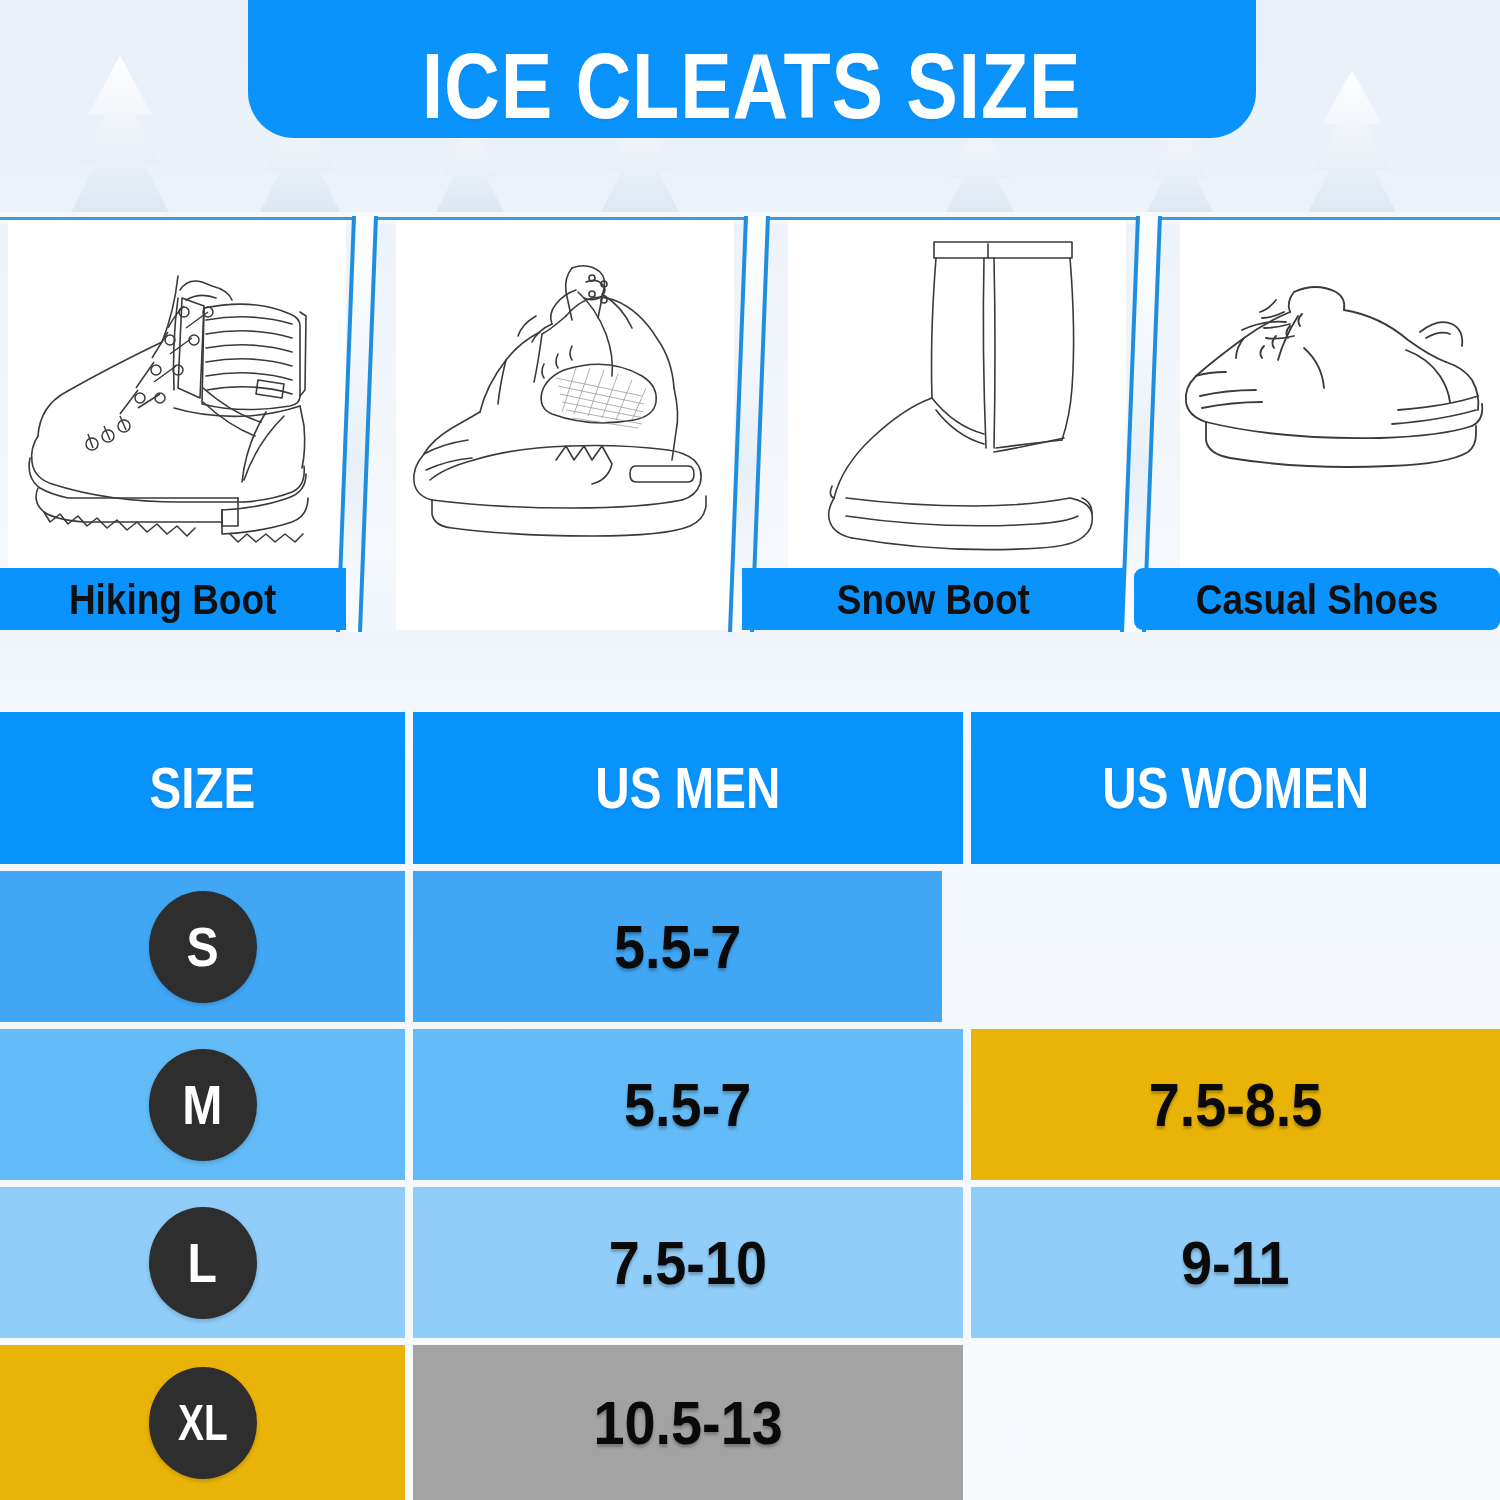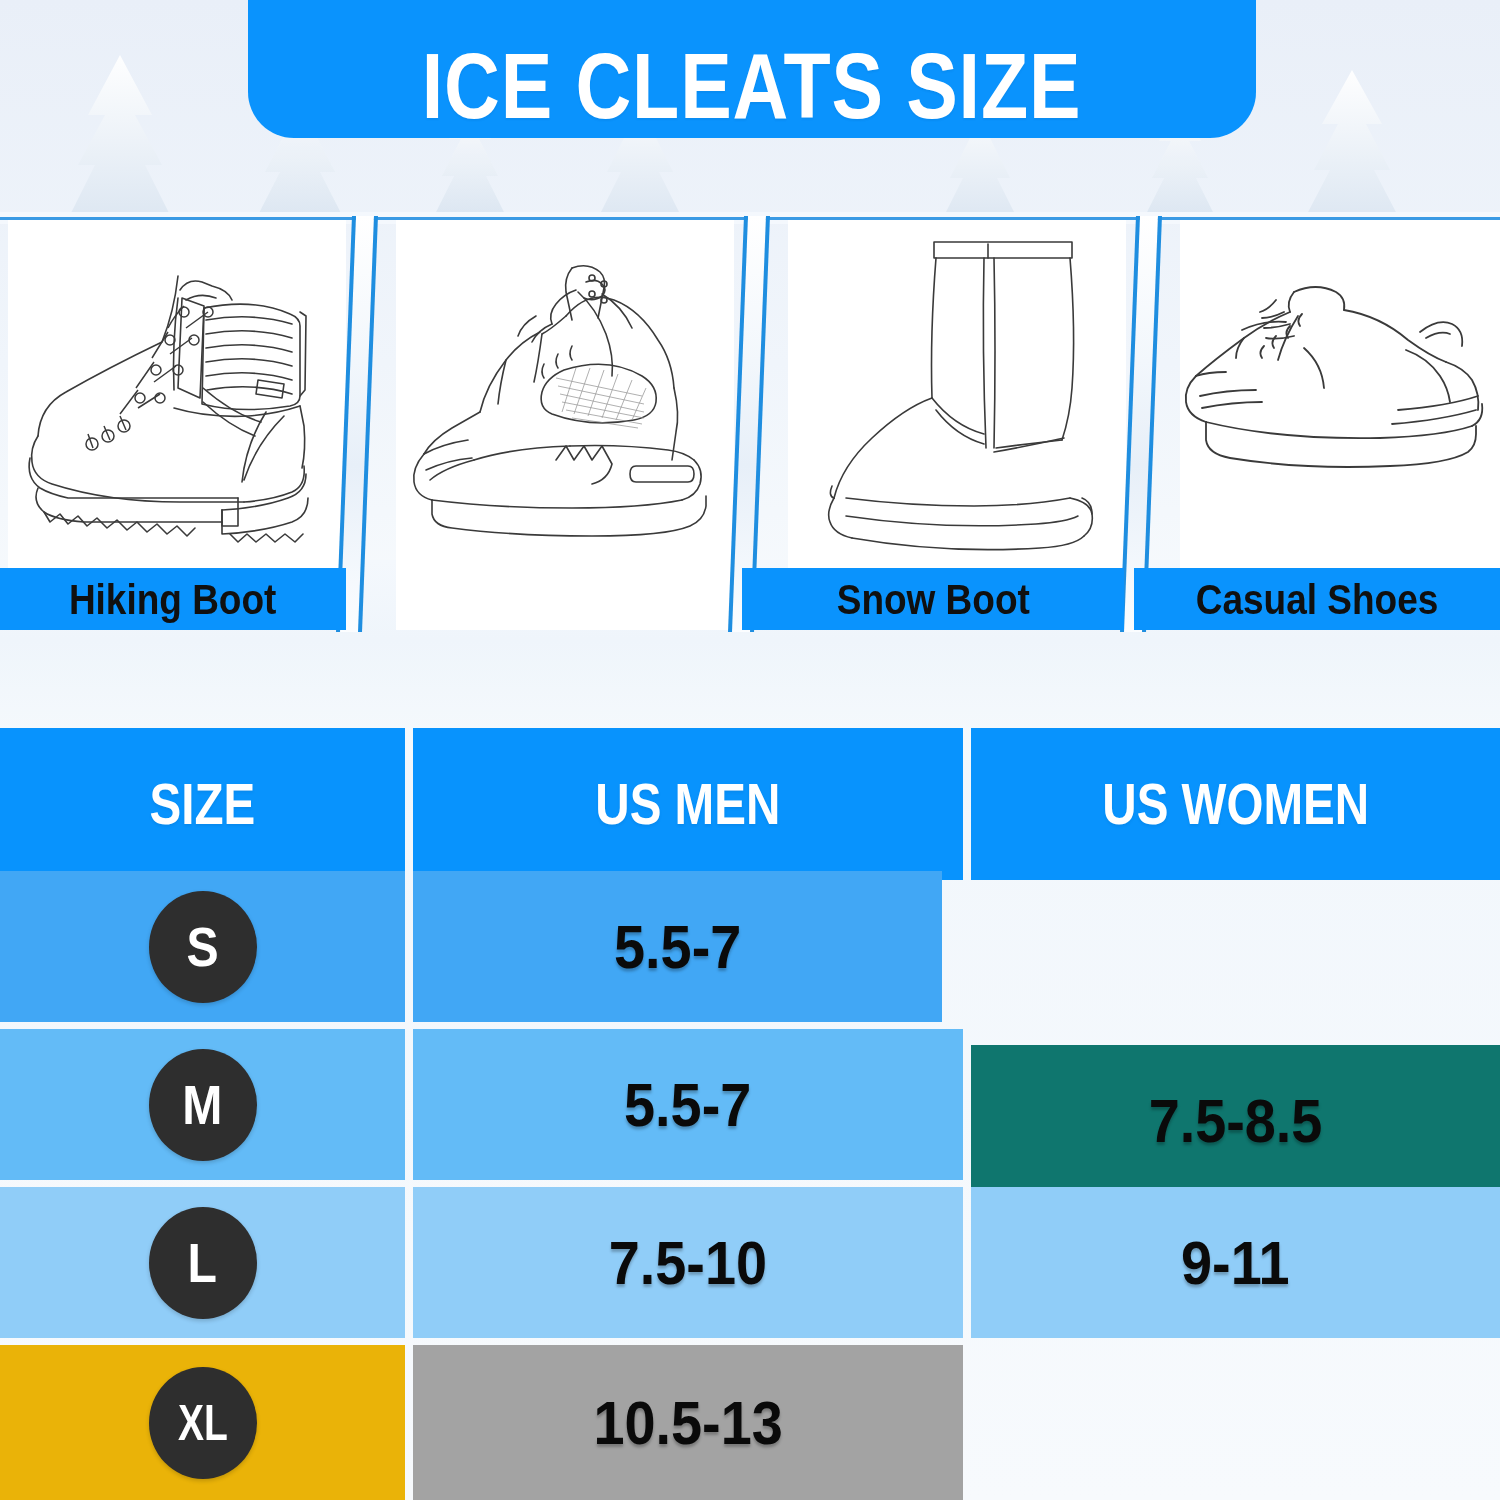--- a/index.html
+++ b/index.html
@@ -84,21 +84,21 @@
     color:#101010;
     font-size:43px;
     font-weight:bold;
     transform:scaleX(0.86);
     white-space:nowrap;
     line-height:1;
   }
   .l1{left:0px;width:346px;}
   .l2{left:352px;width:382px;}
   .l3{left:742px;width:382px;}
-  .l4{left:1134px;width:366px;}
+  .l4{left:1134px;width:366px;border-radius:9px;}
 
   
   .table{position:absolute;left:0;top:712px;width:1500px;height:788px;z-index:6;}
   .trow{position:absolute;left:0;width:1500px;display:flex;}
   .tcell{
     position:relative;
     box-sizing:border-box;
     display:flex;align-items:center;justify-content:center;
   }
   .c-size{width:405px;}
@@ -323,21 +323,21 @@
     <div class="label-cell l3">
       <span>Snow Boot</span>
     </div>
     <div class="label-cell l4">
       <span>Casual Shoes</span>
     </div>
   </div>
 
   <div class="table">
 
-    <div class="trow thead" style="top:16px;">
+    <div class="trow thead" style="top:0;">
       <div class="tcell c-size">
         <span>SIZE</span>
       </div>
       <div class="tcell c-men">
         <span>US MEN</span>
       </div>
       <div class="tcell c-women">
         <span>US WOMEN</span>
       </div>
     </div>
@@ -355,21 +355,21 @@
 
     <div class="trow tbody-row" style="top:317px;">
       <div class="tcell c-size" style="background:#63bbf7;">
         <div class="badge">
           <span>M</span>
         </div>
       </div>
       <div class="tcell c-men" style="background:#63bbf7;">
         <span class="val">5.5-7</span>
       </div>
-      <div class="tcell c-women" style="background:#0f766e;margin-top:16px;">
+      <div class="tcell c-women" style="background:#eab308;">
         <span class="val">7.5-8.5</span>
       </div>
     </div>
 
     <div class="trow tbody-row" style="top:475px;">
       <div class="tcell c-size" style="background:#90cdf8;">
         <div class="badge">
           <span>L</span>
         </div>
       </div>

